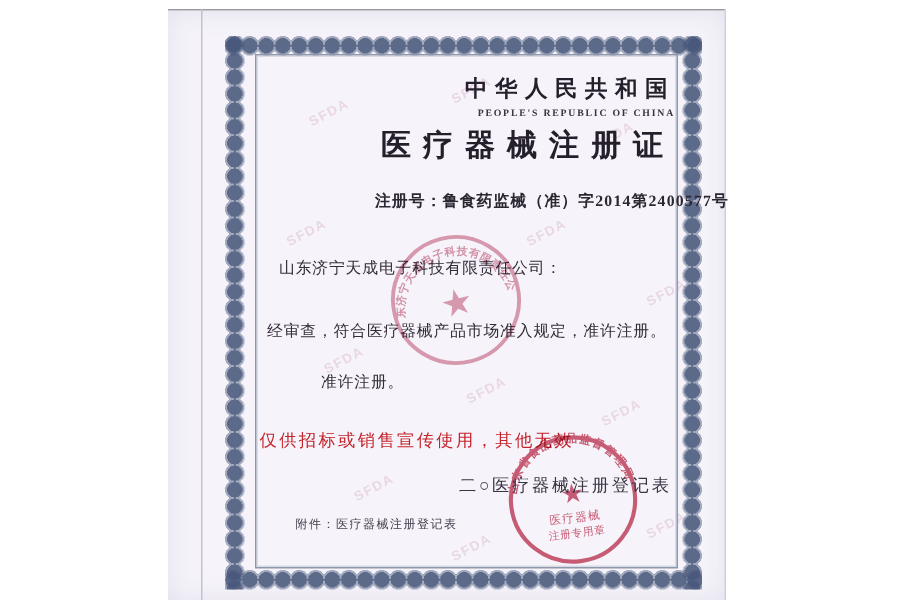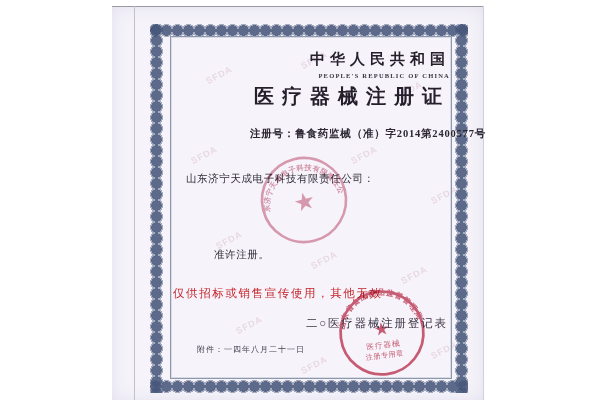--- a/index.html
+++ b/index.html
@@ -76,20 +76,21 @@
     <div class="edge edge-right"></div>
   </div>
   <div class="inner-frame"></div>
 
   <div class="t center zh-country">中华人民共和国</div>
   <div class="t center en-country">PEOPLE'S REPUBLIC OF CHINA</div>
   <div class="t center zh-title">医疗器械注册证</div>
   <div class="t center regno">注册号：鲁食药监械（准）字2014第2400577号</div>
 
   <div class="t bodyline" style="left:186px;top:172px">山东济宁天成电子科技有限责任公司：</div>
+  <div class="t bodyline" style="left:178px;top:214px">经审查，符合医疗器械产品市场准入规定，准许注册。</div>
   <div class="t bodyline" style="left:214px;top:248px">准许注册。</div>
 
   <div class="t warning">仅供招标或销售宣传使用，其他无效</div>
 
   <svg class="stamp stamp-company" viewBox="0 0 100 100">
     <defs>
       <path id="arc-company" d="M 14,56 A 36,36 0 1 1 86,56" fill="none"></path>
     </defs>
     <circle cx="50" cy="50" r="42" fill="none" stroke="#d4849a" stroke-width="2.6"></circle>
     <text font-size="7.3" fill="#cf7b92" letter-spacing="0.4" font-weight="bold">
@@ -106,15 +107,15 @@
     <text font-size="8.2" fill="#c84a63" letter-spacing="1.2" font-weight="bold">
       <textPath href="#arc-authority" startOffset="50%" text-anchor="middle">山东省食品药品监督管理局</textPath>
     </text>
     <text x="50" y="52" font-size="19" fill="#c84a63" text-anchor="middle">★</text>
     <text x="50" y="66" font-size="8.4" fill="#c84a63" text-anchor="middle" letter-spacing="1">医疗器械</text>
     <text x="50" y="77" font-size="7.8" fill="#c84a63" text-anchor="middle" letter-spacing="0.5">注册专用章</text>
   </svg>
 
   <div class="t date">二○医疗器械注册登记表</div>
 
-  <div class="t attachment">附件：一四年八月二十一日</div>
+  <div class="t attachment">附件：医疗器械注册登记表</div>
 
 </div>
 
 </body></html>

